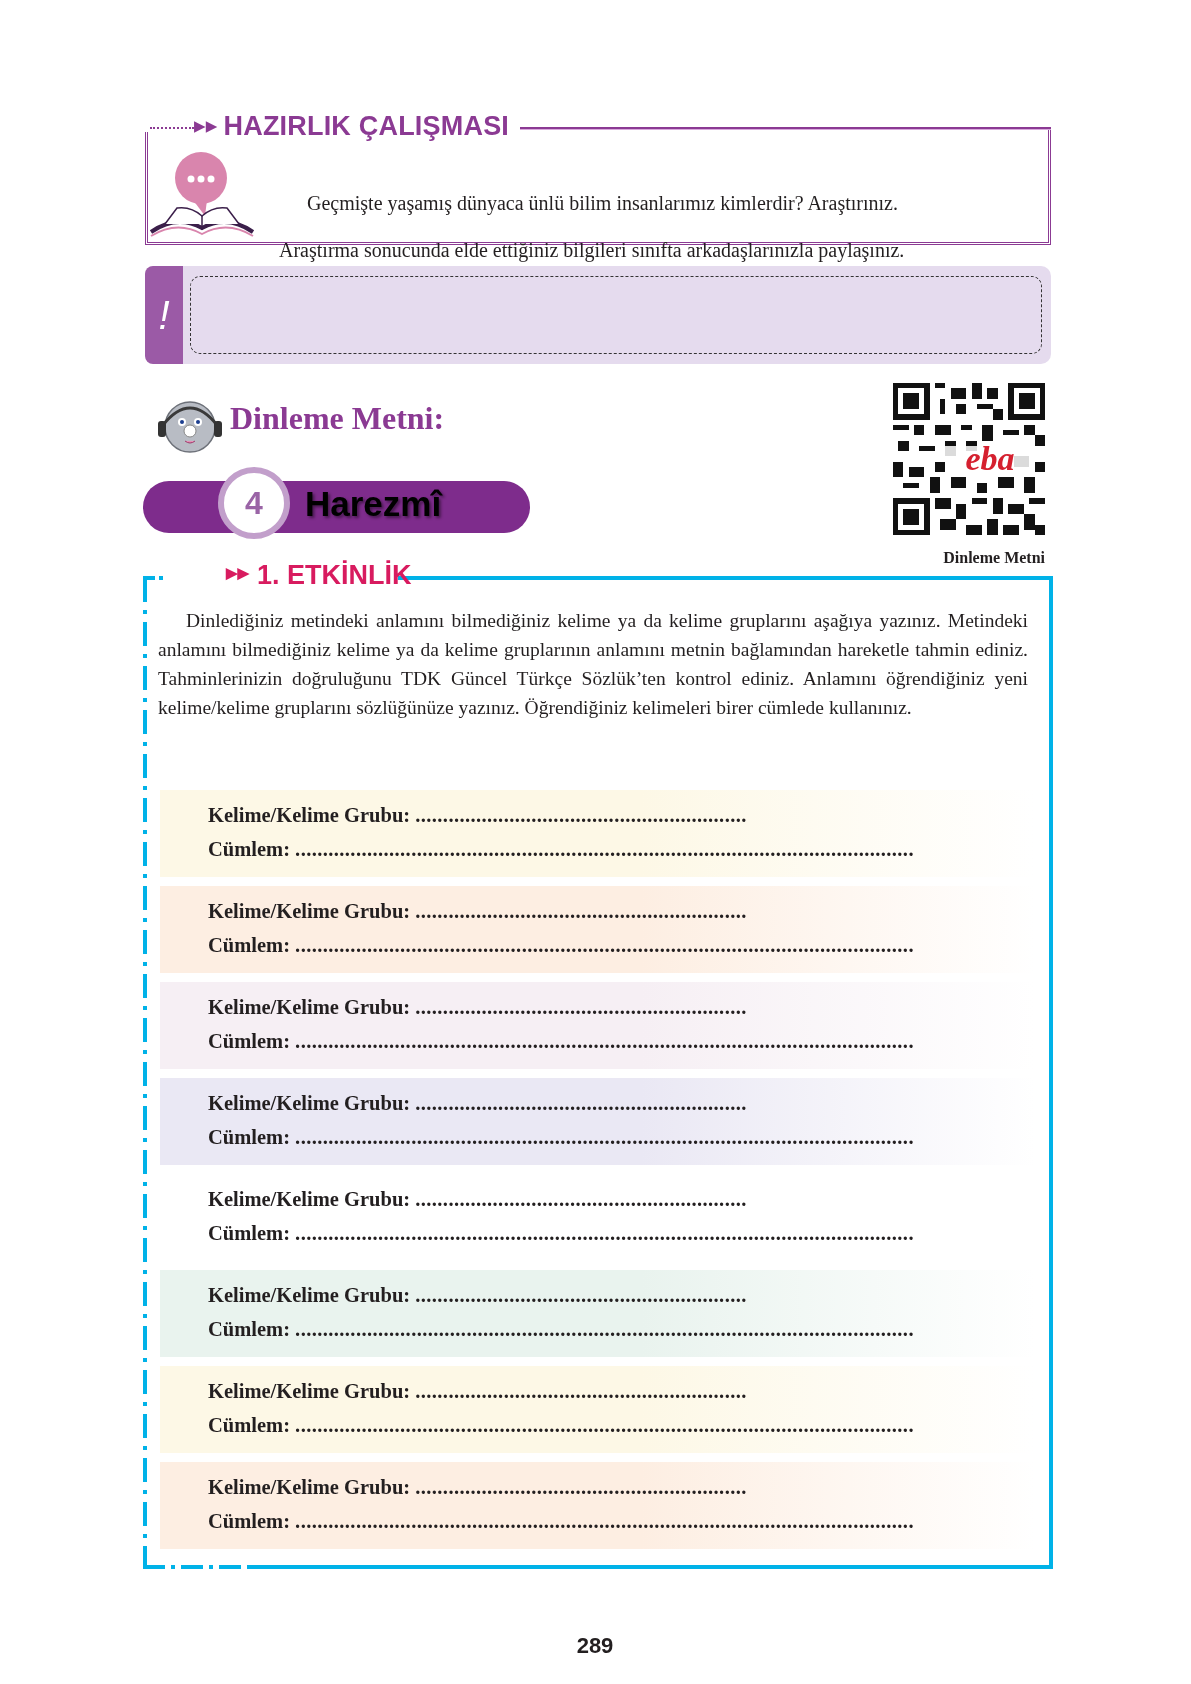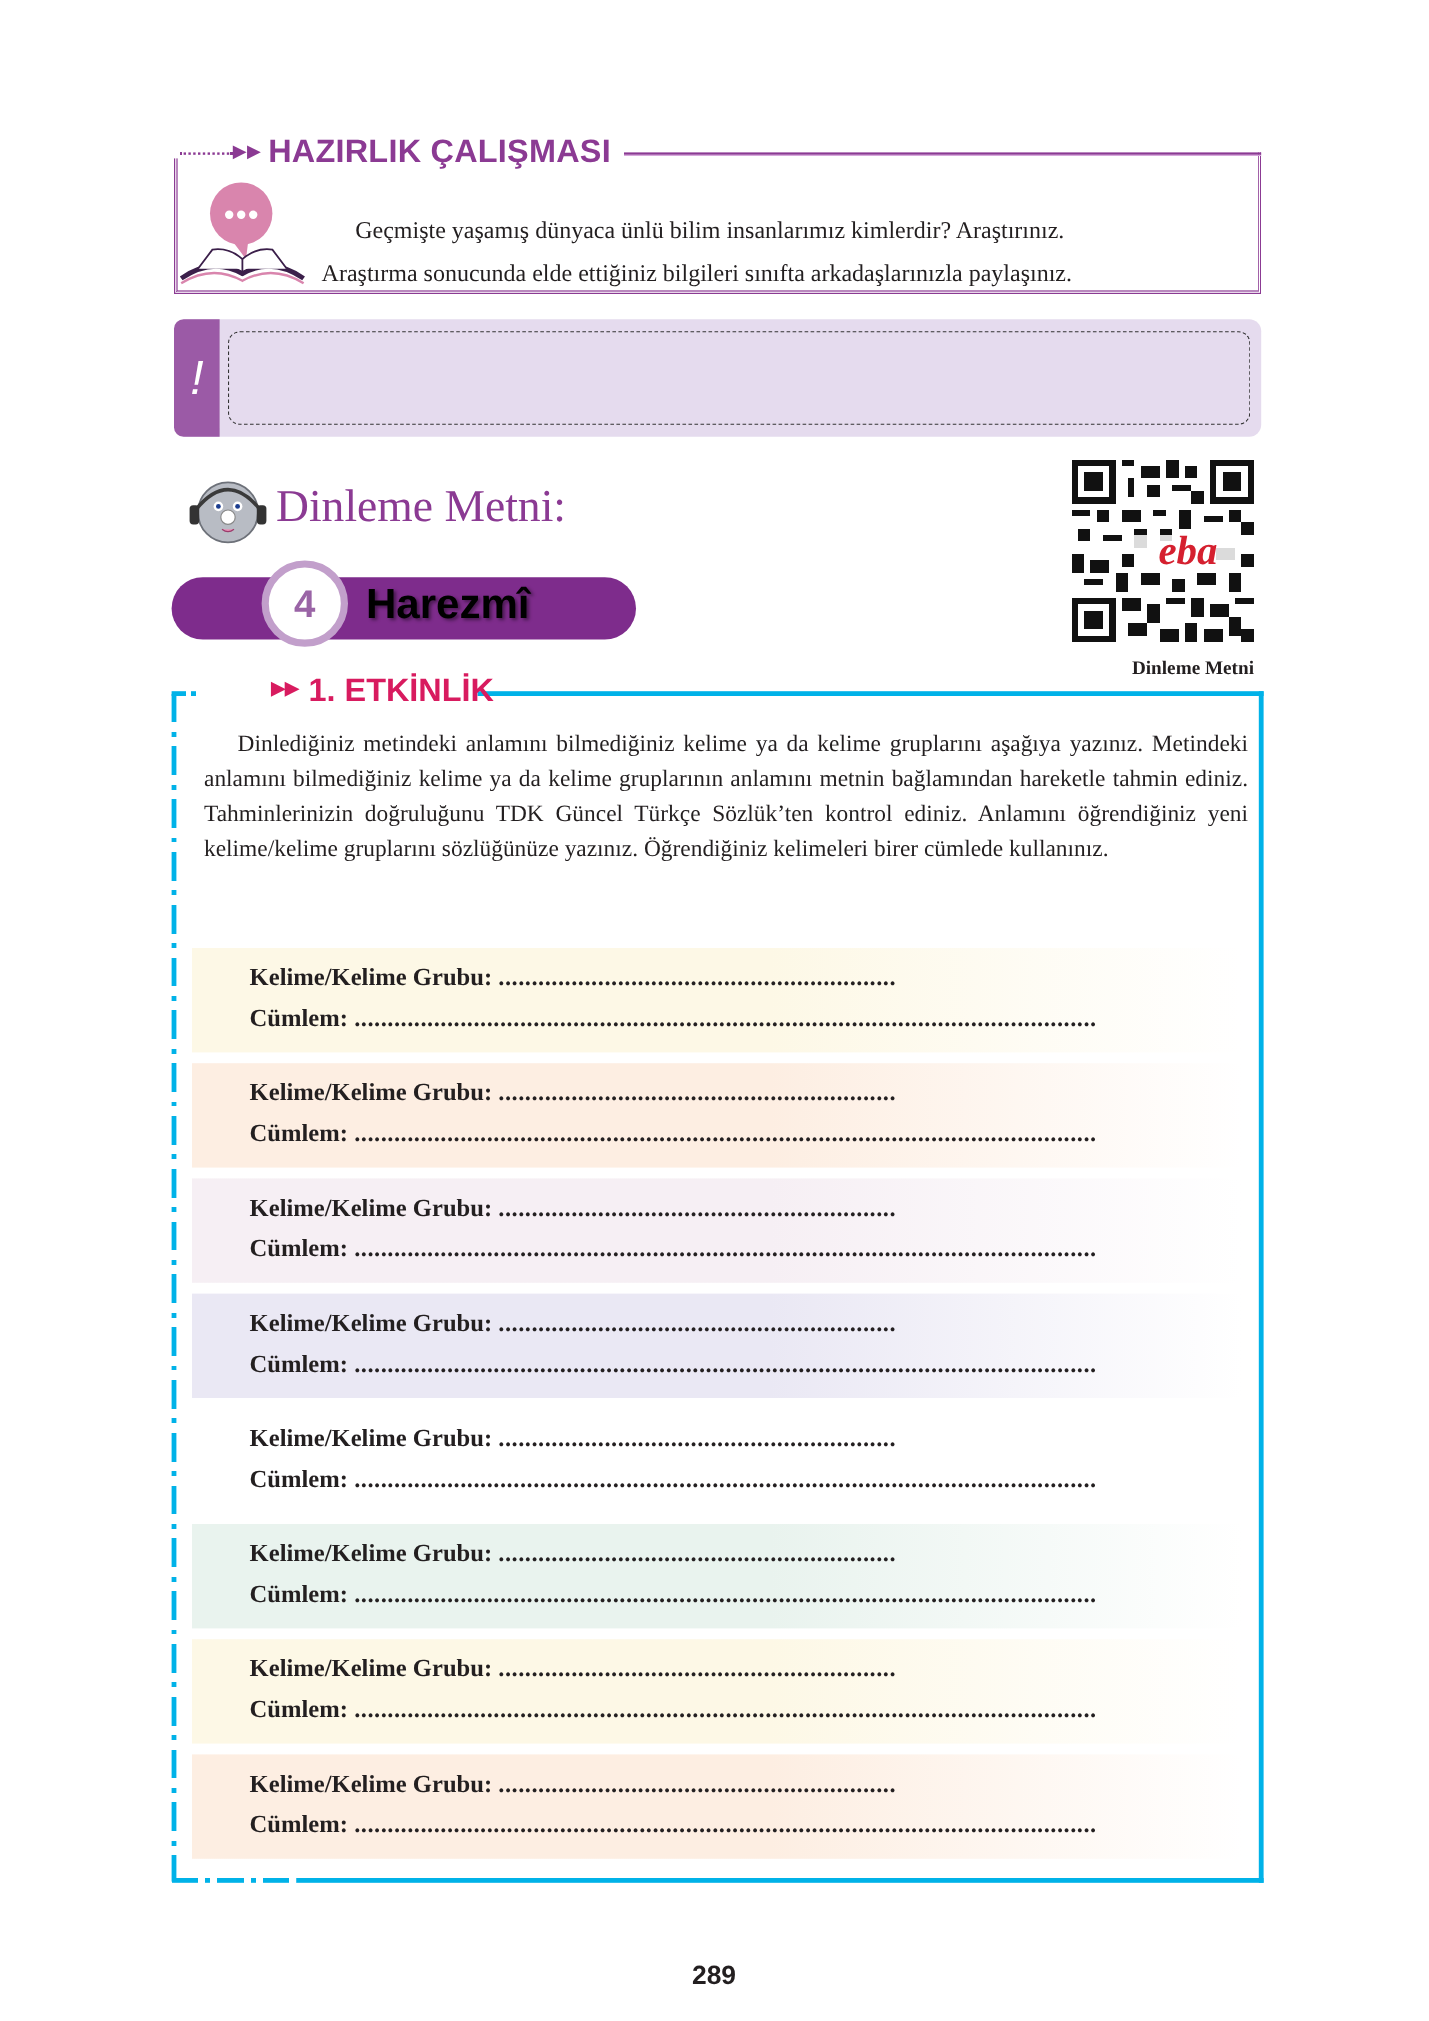--- a/index.html
+++ b/index.html
@@ -11,38 +11,38 @@
   .prep-box { left: 145px; top: 127px; width: 906px; height: 118px;
               border: 3px double #8b3a93; box-sizing: border-box; border-top: none; }
   .prep-box::before { content: ""; position: absolute; left: -3px; right: -3px; top: 0; height: 3px;
               border-top: 2px solid #8b3a93; border-bottom: 1px solid #d8a8dc; box-sizing: border-box; }
   .prep-topline-mask { left: 140px; top: 116px; width: 380px; height: 16px; background: #fff; }
   .prep-dots { left: 150px; top: 127px; width: 44px; border-top: 2px dotted #8b3a93; }
   .prep-title { left: 194px; top: 111px; font-family: "Liberation Sans", "DejaVu Sans", sans-serif;
                 font-weight: bold; font-size: 27px; color: #8b3a93; letter-spacing: 0.2px; white-space: nowrap; }
   .prep-title .arrows { font-size: 15px; vertical-align: 4px; margin-right: 6px; }
   .prep-text { left: 263px; top: 172px; width: 772px; font-size: 20px; line-height: 31px; text-align: justify; }
-  .prep-text p { margin: 5px; }
+  .prep-text p { margin: 16px; }
   .prep-text p.first { text-indent: 28px; }
   .prep-icon { left: 147px; top: 150px; width: 110px; height: 90px; }
 
   
   .note-box { left: 145px; top: 266px; width: 906px; height: 98px; background: #e5dbee; border-radius: 10px; }
   .note-bang { left: 145px; top: 266px; width: 38px; height: 98px; background: #9b5aa6; border-radius: 8px 0 0 8px;
                color: #fff; font-family: "Liberation Sans", sans-serif; font-size: 40px; font-style: italic;
                display: flex; align-items: center; justify-content: center; }
   .note-dash { left: 190px; top: 276px; width: 852px; height: 78px; border: 1.5px dashed #333;
                border-radius: 10px; box-sizing: border-box; }
   .note-text { left: 198px; top: 278px; width: 835px; font-size: 20px; font-style: italic; line-height: 32px; text-align: justify; }
   .note-text p { margin: 0; }
   .note-text p.first { text-indent: 28px; }
 
   
   .listen-icon { left: 155px; top: 395px; width: 70px; height: 60px; }
-  .listen-title { left: 230px; top: 400px; font-size: 38px; font-weight: normal; color: #8b3a93; white-space: nowrap; }
+  .listen-title { left: 230px; top: 400px; font-size: 32px; font-weight: bold; color: #8b3a93; white-space: nowrap; }
 
   .banner { left: 143px; top: 481px; width: 387px; height: 52px; background: #7e2c8c; border-radius: 26px; }
   .banner-circle { left: 218px; top: 467px; width: 72px; height: 72px; border-radius: 50%; background: #fff;
                    border: 6px solid #c29fcb; box-sizing: border-box; display: flex; align-items: center; justify-content: center;
                    font-family: "Liberation Sans", sans-serif; font-weight: bold; font-size: 32px; color: #9a64a6; }
   .banner-title { left: 305px; top: 484px; font-family: "Liberation Sans", sans-serif; font-weight: bold;
                   font-size: 35px; color: #000000; text-shadow: 2px 2px 3px rgba(0,0,0,0.45); white-space: nowrap; }
 
   
   .qr { left: 893px; top: 383px; width: 152px; height: 152px; }
@@ -54,21 +54,21 @@
   .act-frame-bottom { left: 247px; top: 1565px; width: 806px; height: 4px; background: #00b2e8; }
   .act-frame-bottom-dash { left: 143px; top: 1565px; width: 104px; height: 4px;
         background: repeating-linear-gradient(90deg, #00b2e8 0 22px, transparent 22px 28px, #00b2e8 28px 32px, transparent 32px 38px); }
   .act-frame-left { left: 143px; top: 578px; width: 4px; height: 990px;
         background: repeating-linear-gradient(180deg, #00b2e8 0 24px, transparent 24px 32px, #00b2e8 32px 36px, transparent 36px 44px); }
   .act-frame-topleft { left: 143px; top: 576px; width: 22px; height: 4px;
         background: linear-gradient(90deg, #00b2e8 0 12px, transparent 12px 16px, #00b2e8 16px 20px, transparent 20px); }
   .act-title { left: 182px; top: 560px; font-family: "Liberation Sans", sans-serif; font-weight: bold;
                font-size: 27px; color: #d81b5f; white-space: nowrap; margin-left: 44px; }
   .act-title .arrows { font-size: 15px; vertical-align: 6px; margin-right: 8px; }
-  .act-text { left: 170px; top: 606px; width: 870px; font-size: 19.5px; line-height: 29px; text-align: justify; }
+  .act-text { left: 158px; top: 606px; width: 870px; font-size: 19.5px; line-height: 29px; text-align: justify; }
   .act-text p { margin: 0; text-indent: 28px; }
 
   .row { left: 160px; width: 875px; height: 87px; }
   .row-label { position: absolute; left: 48px; font-size: 20.5px; white-space: nowrap; font-weight: bold; }
   .row-label.l1 { top: 14px; }
   .row-label.l2 { top: 48px; }
   .dots { letter-spacing: 0.4px; }
 
   .page-number { left: 570px; top: 1594px; width: 50px; text-align: center;
                  font-family: "Liberation Sans", sans-serif; font-weight: bold; font-size: 22px; color: #231f20; margin-top: 39px; }

